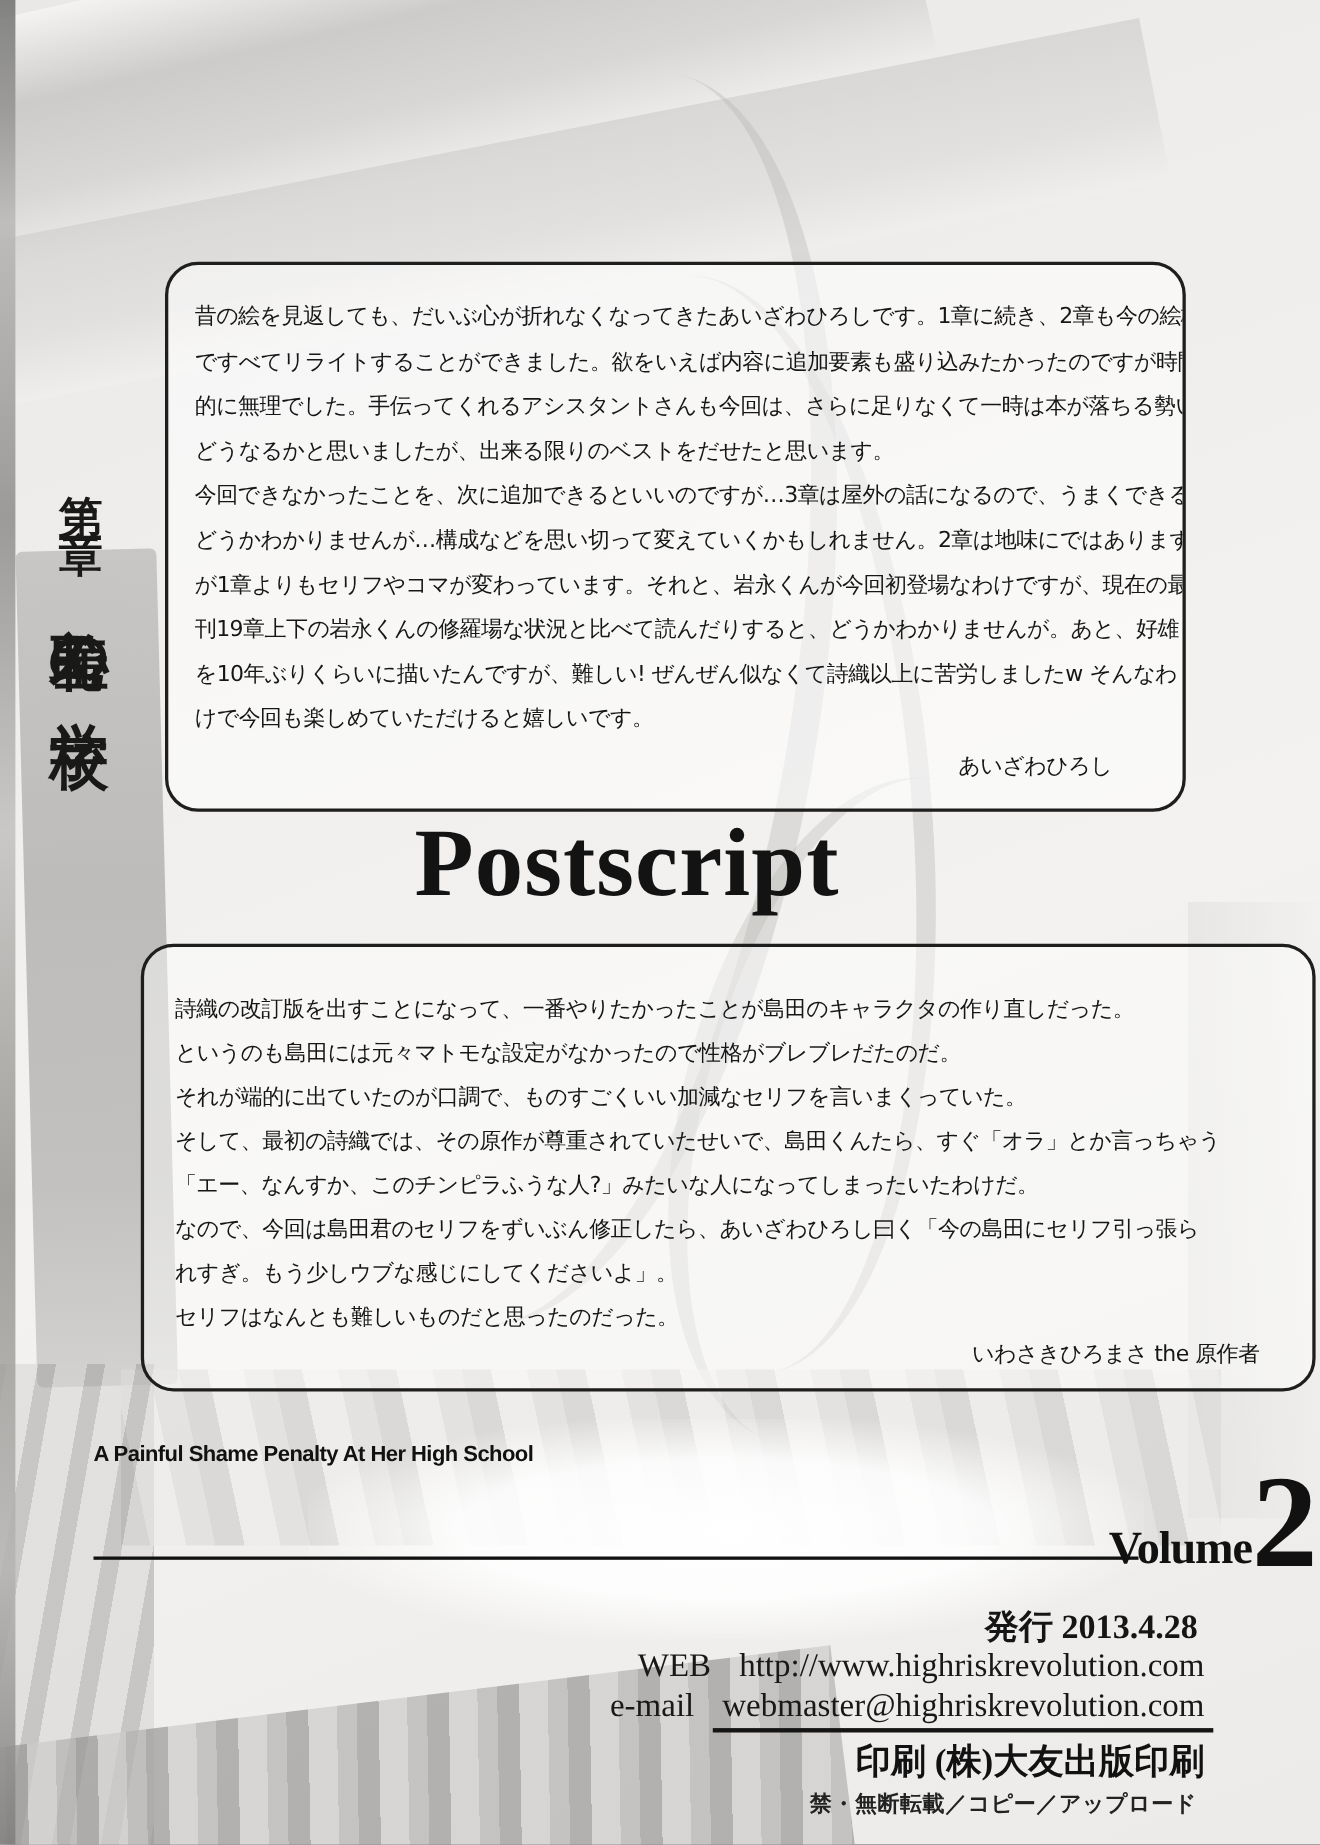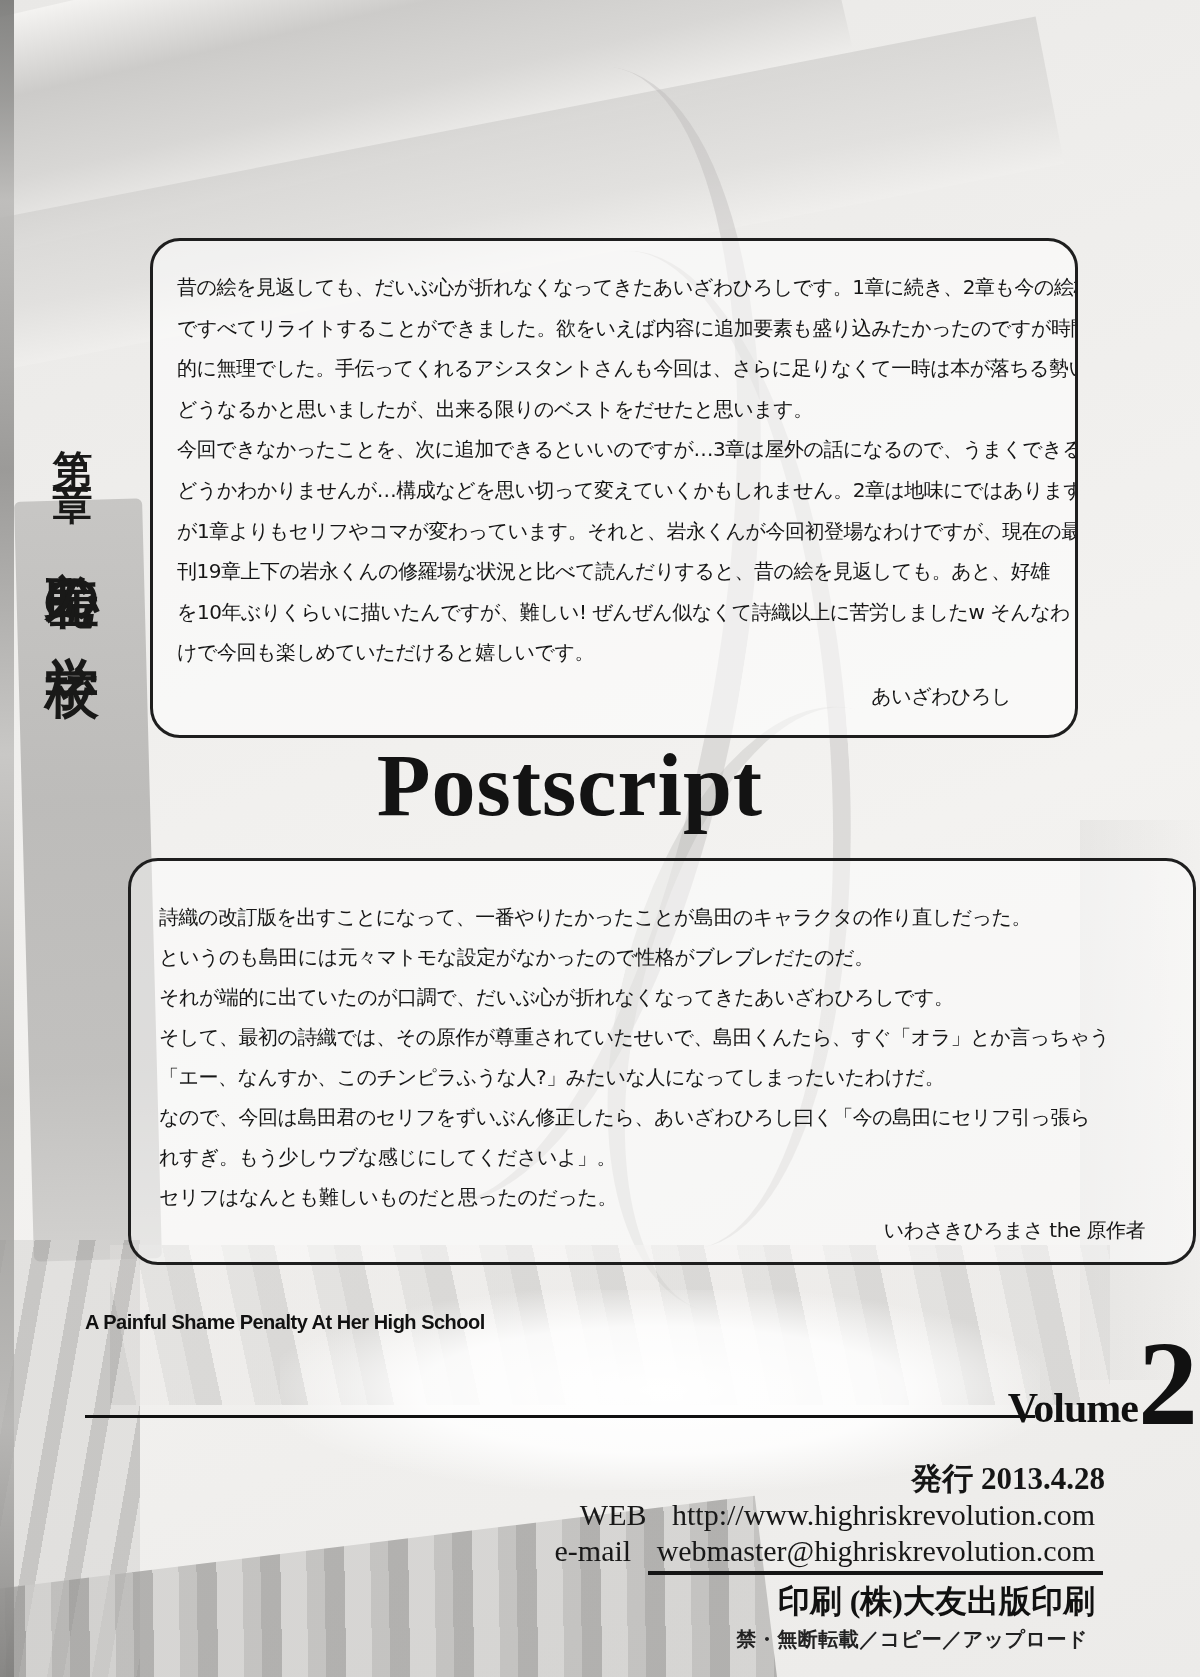--- a/index.html
+++ b/index.html
@@ -59,21 +59,21 @@
     color:#131313;letter-spacing:1px;line-height:1;}
   
   .en-title{position:absolute;left:85px;top:1311px;
     font-family:Liberation Sans, sans-serif;font-weight:bold;font-size:20px;
     color:#111;letter-spacing:-0.5px;white-space:nowrap;}
   .title-rule{position:absolute;left:85px;top:1415px;width:950px;height:3px;background:#111;}
   .volume{position:absolute;right:4px;top:1336px;display:flex;align-items:flex-end;
     font-family:"Liberation Serif","DejaVu Serif",serif;font-weight:bold;color:#111;}
   .volume .vword{font-size:42px;letter-spacing:-1px;}
   .volume .vnum{font-size:120px;line-height:.8;letter-spacing:-2px;}
-  .pub-date{position:absolute;right:95px;top:1458px;
+  .pub-date{position:absolute;right:111px;top:1458px;
     font-family:"Liberation Serif","DejaVu Serif",serif;font-weight:bold;font-size:31px;color:#151515;}
   .web-line,.email-line{position:absolute;right:105px;
     font-family:"Liberation Serif","DejaVu Serif",serif;font-size:30px;color:#181818;white-space:nowrap;}
   .web-line{top:1498px;}
   .email-line{top:1534px;}
   .web-line .lbl,.email-line .lbl{margin-right:18px;}
   .footer-rule{position:absolute;right:97px;top:1571px;width:455px;height:4px;background:#151515;}
   .printer{position:absolute;right:105px;top:1580px;
     font-family:"Liberation Serif","DejaVu Serif",serif;font-weight:bold;font-size:32px;color:#111;}
   .copyright{position:absolute;right:112px;top:1626px;
@@ -103,32 +103,32 @@
   </div>
 
   <div class="tbox" id="box1">
     <p>昔の絵を見返しても、だいぶ心が折れなくなってきたあいざわひろしです。1章に続き、2章も今の絵柄</p>
     <p>ですべてリライトすることができました。欲をいえば内容に追加要素も盛り込みたかったのですが時間</p>
     <p>的に無理でした。手伝ってくれるアシスタントさんも今回は、さらに足りなくて一時は本が落ちる勢いに、</p>
     <p>どうなるかと思いましたが、出来る限りのベストをだせたと思います。</p>
     <p>今回できなかったことを、次に追加できるといいのですが…3章は屋外の話になるので、うまくできるか</p>
     <p>どうかわかりませんが…構成などを思い切って変えていくかもしれません。2章は地味にではあります</p>
     <p>が1章よりもセリフやコマが変わっています。それと、岩永くんが今回初登場なわけですが、現在の最新</p>
-    <p>刊19章上下の岩永くんの修羅場な状況と比べて読んだりすると、昔の絵を見返しても。あと、好雄</p>
+    <p>刊19章上下の岩永くんの修羅場な状況と比べて読んだりすると、どうかわかりませんが。あと、好雄</p>
     <p>を10年ぶりくらいに描いたんですが、難しい! ぜんぜん似なくて詩織以上に苦労しましたw そんなわ</p>
     <p>けで今回も楽しめていただけると嬉しいです。</p>
     <p class="sig">あいざわひろし</p>
   </div>
 
   <div class="postscript">Postscript</div>
 
   <div class="tbox" id="box2">
     <p>詩織の改訂版を出すことになって、一番やりたかったことが島田のキャラクタの作り直しだった。</p>
     <p>というのも島田には元々マトモな設定がなかったので性格がブレブレだたのだ。</p>
-    <p>それが端的に出ていたのが口調で、だいぶ心が折れなくなってきたあいざわひろしです。</p>
+    <p>それが端的に出ていたのが口調で、ものすごくいい加減なセリフを言いまくっていた。</p>
     <p>そして、最初の詩織では、その原作が尊重されていたせいで、島田くんたら、すぐ「オラ」とか言っちゃう</p>
     <p>「エー、なんすか、このチンピラふうな人?」みたいな人になってしまったいたわけだ。</p>
     <p>なので、今回は島田君のセリフをずいぶん修正したら、あいざわひろし曰く「今の島田にセリフ引っ張ら</p>
     <p>れすぎ。もう少しウブな感じにしてくださいよ」。</p>
     <p>セリフはなんとも難しいものだと思ったのだった。</p>
     <p class="sig">いわさきひろまさ the 原作者</p>
   </div>
 
   <div class="en-title">A Painful Shame Penalty At Her High School</div>
   <div class="title-rule"></div>

